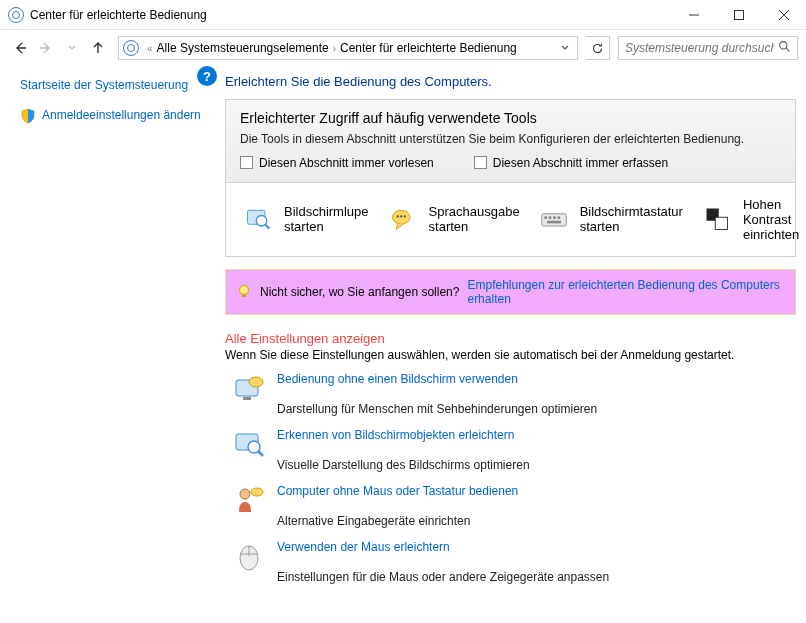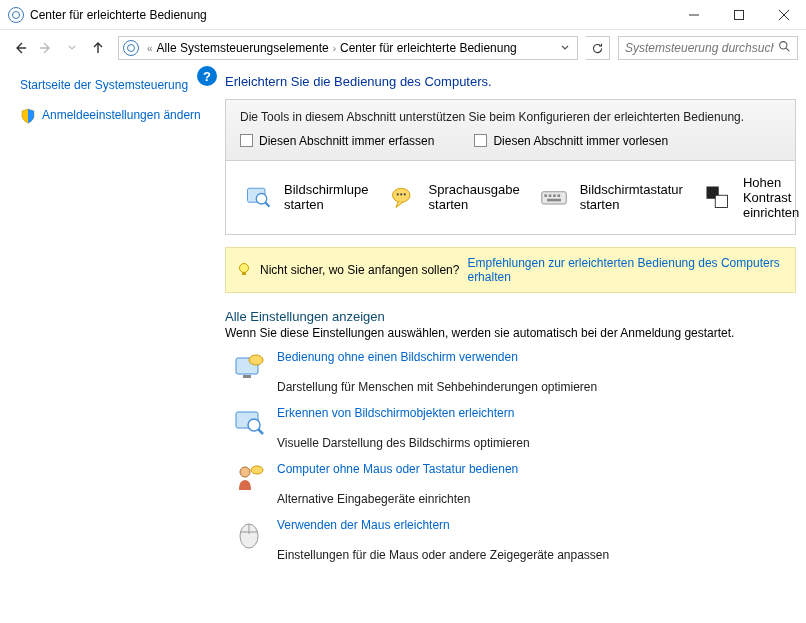--- a/index.html
+++ b/index.html
@@ -44,25 +44,25 @@
   .panel-title { font-size: 14px; color: #000; margin-bottom: 6px; }
   .panel-desc { font-size: 12px; color: #222; margin-bottom: 8px; line-height: 1.3; }
   .panel-checks { display: flex; gap: 40px; margin-top: 8px; }
   .chk { display: flex; align-items: center; gap: 6px; font-size: 12px; }
   .chk .box { width: 13px; height: 13px; border: 1px solid #888; background: #fff; }
 
   .tools { border: 1px solid #d0d0d0; border-top: none; padding: 14px 18px; display: grid; grid-template-columns: 1fr 1fr 1fr 1fr; gap: 12px 20px; }
   .tool { display: flex; align-items: center; gap: 12px; font-size: 13px; }
   .tool-icon { width: 28px; height: 28px; flex: none; display: flex; align-items: center; justify-content: center; }
 
-  .hint { background: #fef9c3; border: 1px solid #e8e0a0; margin-top: 12px; padding: 8px 10px; display: flex; align-items: center; gap: 8px; font-size: 12px; }
+  .hint { background: #f0abfc; border: 1px solid #e8e0a0; margin-top: 12px; padding: 8px 10px; display: flex; align-items: center; gap: 8px; font-size: 12px; }
   .hint .bulb { width: 16px; height: 16px; flex: none; }
   .hint a { color: #0066cc; text-decoration: none; }
 
-  .section-h { color: #0c4a6e; font-size: 13px; margin-top: 16px; margin-bottom: 2px; }
+  .section-h { color: #ef4444; font-size: 13px; margin-top: 16px; margin-bottom: 2px; }
   .section-sub { font-size: 12px; margin-bottom: 10px; }
 
   .setting { display: flex; gap: 12px; margin-bottom: 12px; padding-left: 8px; }
   .setting-icon { width: 32px; height: 32px; flex: none; display: flex; align-items: center; justify-content: center; }
   .setting-title { color: #0066cc; font-size: 12px; text-decoration: none; }
   .setting-desc { font-size: 12px; color: #222; margin-top: 16px; }
 </style>
 </head>
 <body>
 
@@ -153,29 +153,30 @@
           </svg>
       </span>
       <a href="#">Anmeldeeinstellungen ändern</a>
     </div>
   </div>
 
   <div class="main">
     <h1>Erleichtern Sie die Bedienung des Computers.</h1>
 
     <div class="panel">
+      <div class="panel-title">Erleichterter Zugriff auf häufig verwendete Tools</div>
       <div class="panel-desc">Die Tools in diesem Abschnitt unterstützen Sie beim Konfigurieren der erleichterten Bedienung.</div>
       <div class="panel-checks">
         <label class="chk">
           <span class="box"></span>
-          <span>Diesen Abschnitt immer erfassen</span>
+          <span>Diesen Abschnitt immer vorlesen</span>
         </label>
         <label class="chk">
           <span class="box"></span>
-          <span>Diesen Abschnitt immer vorlesen</span>
+          <span>Diesen Abschnitt immer erfassen</span>
         </label>
       </div>
     </div>
 
     <div class="tools">
       <div class="tool">
         <span class="tool-icon">
           <svg width="28" height="28" viewBox="0 0 32 32">
               <rect x="4" y="6" width="20" height="16" rx="2" fill="#cde6f7" stroke="#4a90d9"></rect>
               <circle cx="20" cy="18" r="6" fill="#fff" stroke="#4a90d9" stroke-width="1.5"></circle>

